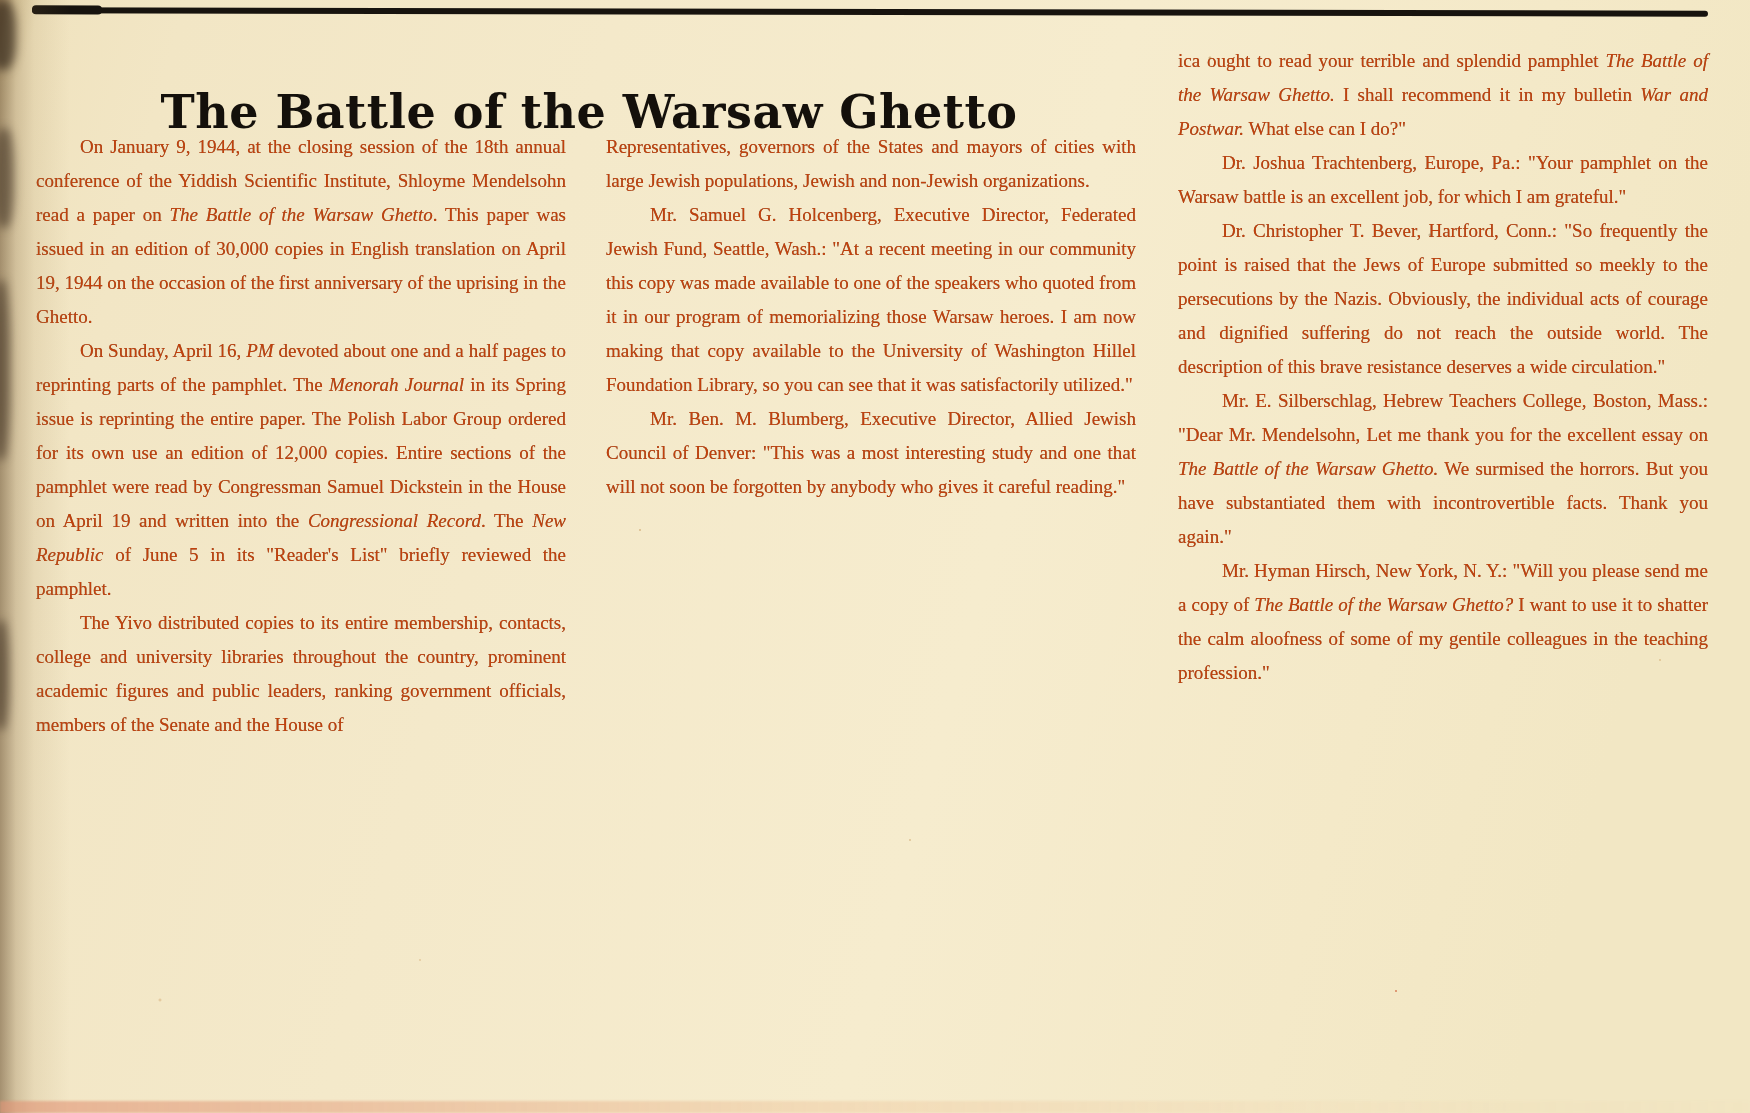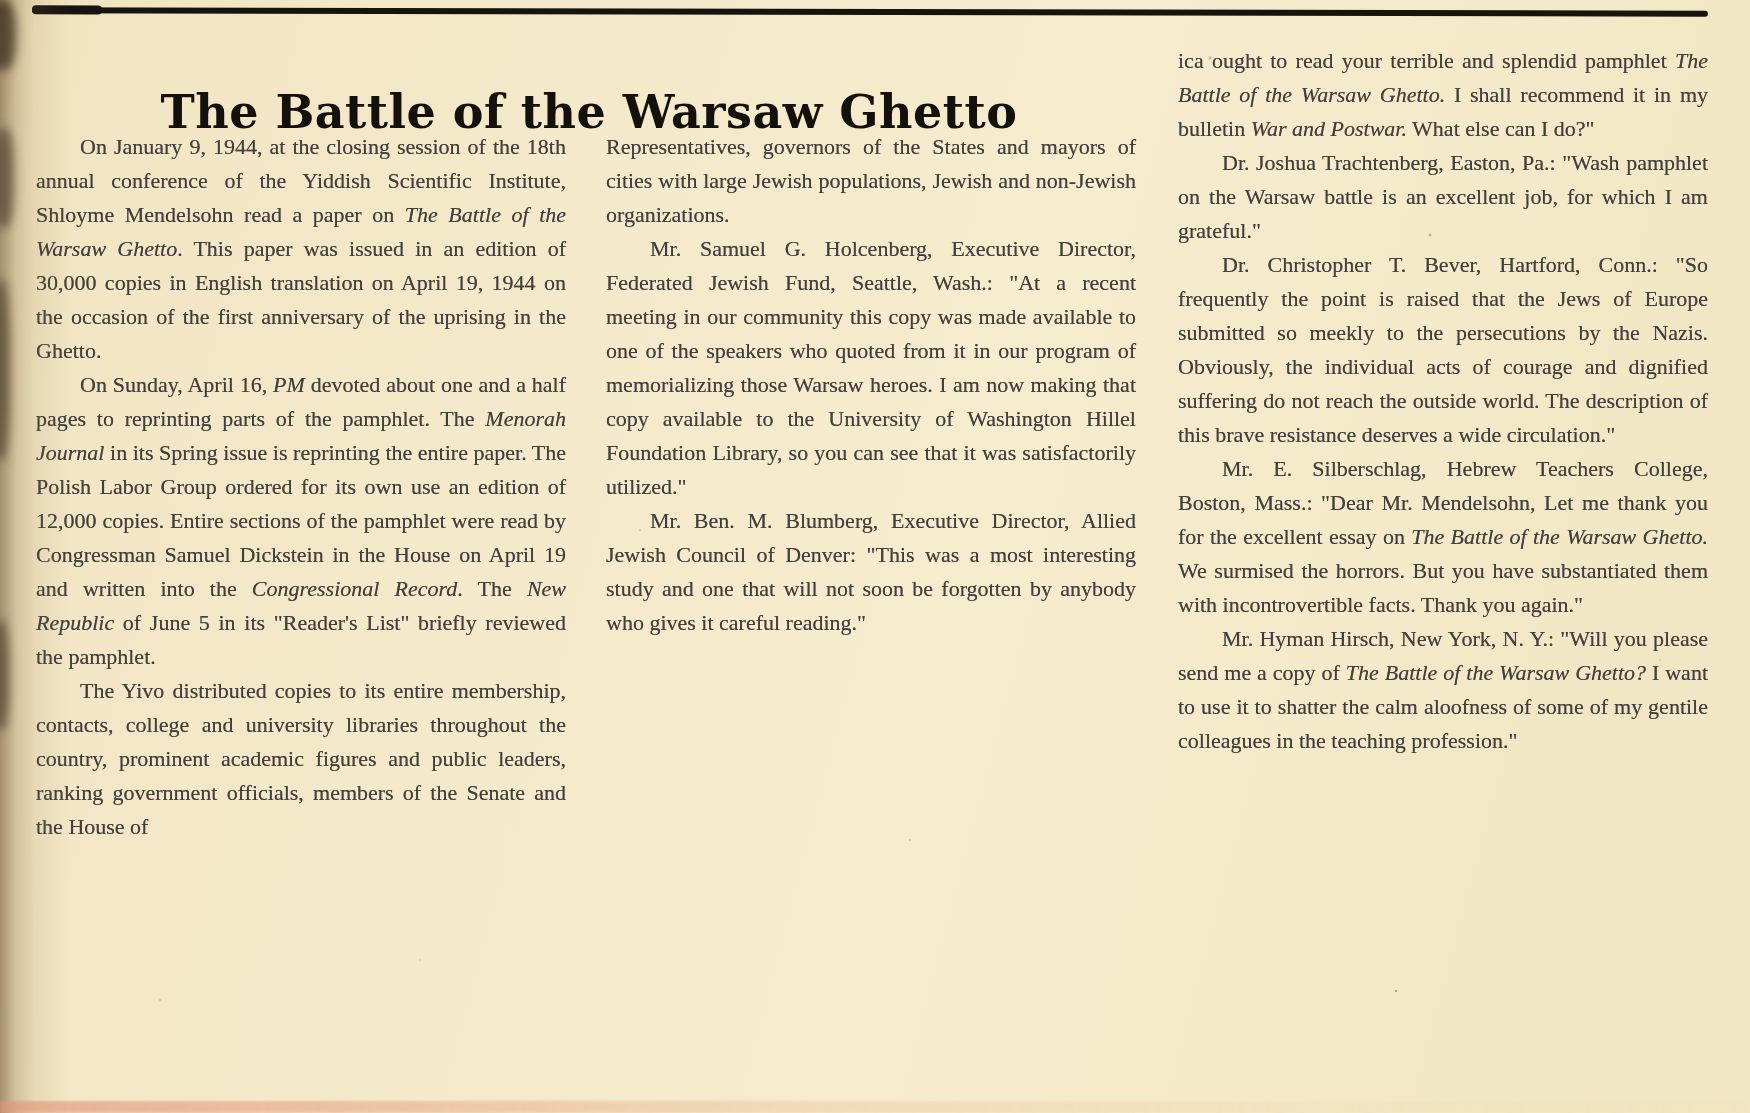--- a/index.html
+++ b/index.html
@@ -72,24 +72,24 @@
     font-family: "DejaVu Serif", serif;
     font-weight: bold;
     font-size: 46px;
     letter-spacing: 0.5px;
     color: #14100b;
   }
 
   .col {
     position: absolute;
     width: 530px;
-    font-size: 22px;
+    font-size: 19px;
     line-height: 34px;
     text-align: justify;
-    color: #404040;
+    color: #c2410c;
     text-shadow: 0 0 0.6px rgba(33,26,16,0.55);
   }
   .col-1 { left: 36px;   top: 130px; }
   .col-2 { left: 606px;  top: 130px; }
   .col-3 { left: 1178px; top: 44px;  }
 
   .para { margin: 0; }
   .para.indent { text-indent: 44px; }
   .it { font-style: italic; }
 </style>
@@ -105,21 +105,21 @@
     <p class="para indent"><span>On Sunday, April 16, </span><span class="it">PM</span><span> devoted about one and a half pages to reprinting parts of the pamphlet. The </span><span class="it">Menorah Journal</span><span> in its Spring issue is reprinting the entire paper. The Polish Labor Group ordered for its own use an edition of 12,000 copies. Entire sections of the pamphlet were read by Congressman Samuel Dickstein in the House on April 19 and written into the </span><span class="it">Congressional Record</span><span>. The </span><span class="it">New Republic</span><span> of June 5 in its "Reader's List" briefly reviewed the pamphlet.</span></p>
     <p class="para indent"><span>The Yivo distributed copies to its entire membership, contacts, college and university libraries throughout the country, prominent academic figures and public leaders, ranking government officials, members of the Senate and the House of</span></p>
   </div>
 <div class="col col-2">
     <p class="para"><span>Representatives, governors of the States and mayors of cities with large Jewish populations, Jewish and non-Jewish organizations.</span></p>
     <p class="para indent"><span>Mr. Samuel G. Holcenberg, Executive Director, Federated Jewish Fund, Seattle, Wash.: "At a recent meeting in our community this copy was made available to one of the speakers who quoted from it in our program of memorializing those Warsaw heroes. I am now making that copy available to the University of Washington Hillel Foundation Library, so you can see that it was satisfactorily utilized."</span></p>
     <p class="para indent"><span>Mr. Ben. M. Blumberg, Executive Director, Allied Jewish Council of Denver: "This was a most interesting study and one that will not soon be forgotten by anybody who gives it careful reading."</span></p>
   </div>
 <div class="col col-3">
     <p class="para"><span>ica ought to read your terrible and splendid pamphlet </span><span class="it">The Battle of the Warsaw Ghetto.</span><span> I shall recommend it in my bulletin </span><span class="it">War and Postwar.</span><span> What else can I do?"</span></p>
-    <p class="para indent"><span>Dr. Joshua Trachtenberg, Easton, Pa.: "Wash pamphlet on the Warsaw battle is an excellent job, for which I am grateful."</span></p>
+    <p class="para indent"><span>Dr. Joshua Trachtenberg, Europe, Pa.: "Your pamphlet on the Warsaw battle is an excellent job, for which I am grateful."</span></p>
     <p class="para indent"><span>Dr. Christopher T. Bever, Hartford, Conn.: "So frequently the point is raised that the Jews of Europe submitted so meekly to the persecutions by the Nazis. Obviously, the individual acts of courage and dignified suffering do not reach the outside world. The description of this brave resistance deserves a wide circulation."</span></p>
     <p class="para indent"><span>Mr. E. Silberschlag, Hebrew Teachers College, Boston, Mass.: "Dear Mr. Mendelsohn, Let me thank you for the excellent essay on </span><span class="it">The Battle of the Warsaw Ghetto.</span><span> We surmised the horrors. But you have substantiated them with incontrovertible facts. Thank you again."</span></p>
     <p class="para indent"><span>Mr. Hyman Hirsch, New York, N. Y.: "Will you please send me a copy of </span><span class="it">The Battle of the Warsaw Ghetto?</span><span> I want to use it to shatter the calm aloofness of some of my gentile colleagues in the teaching profession."</span></p>
   </div>
 
 <div class="gutter-shadow"></div>
 <div class="smudge s1"></div>
 <div class="smudge s2"></div>
 <div class="smudge s3"></div>
 <div class="smudge s4"></div>

